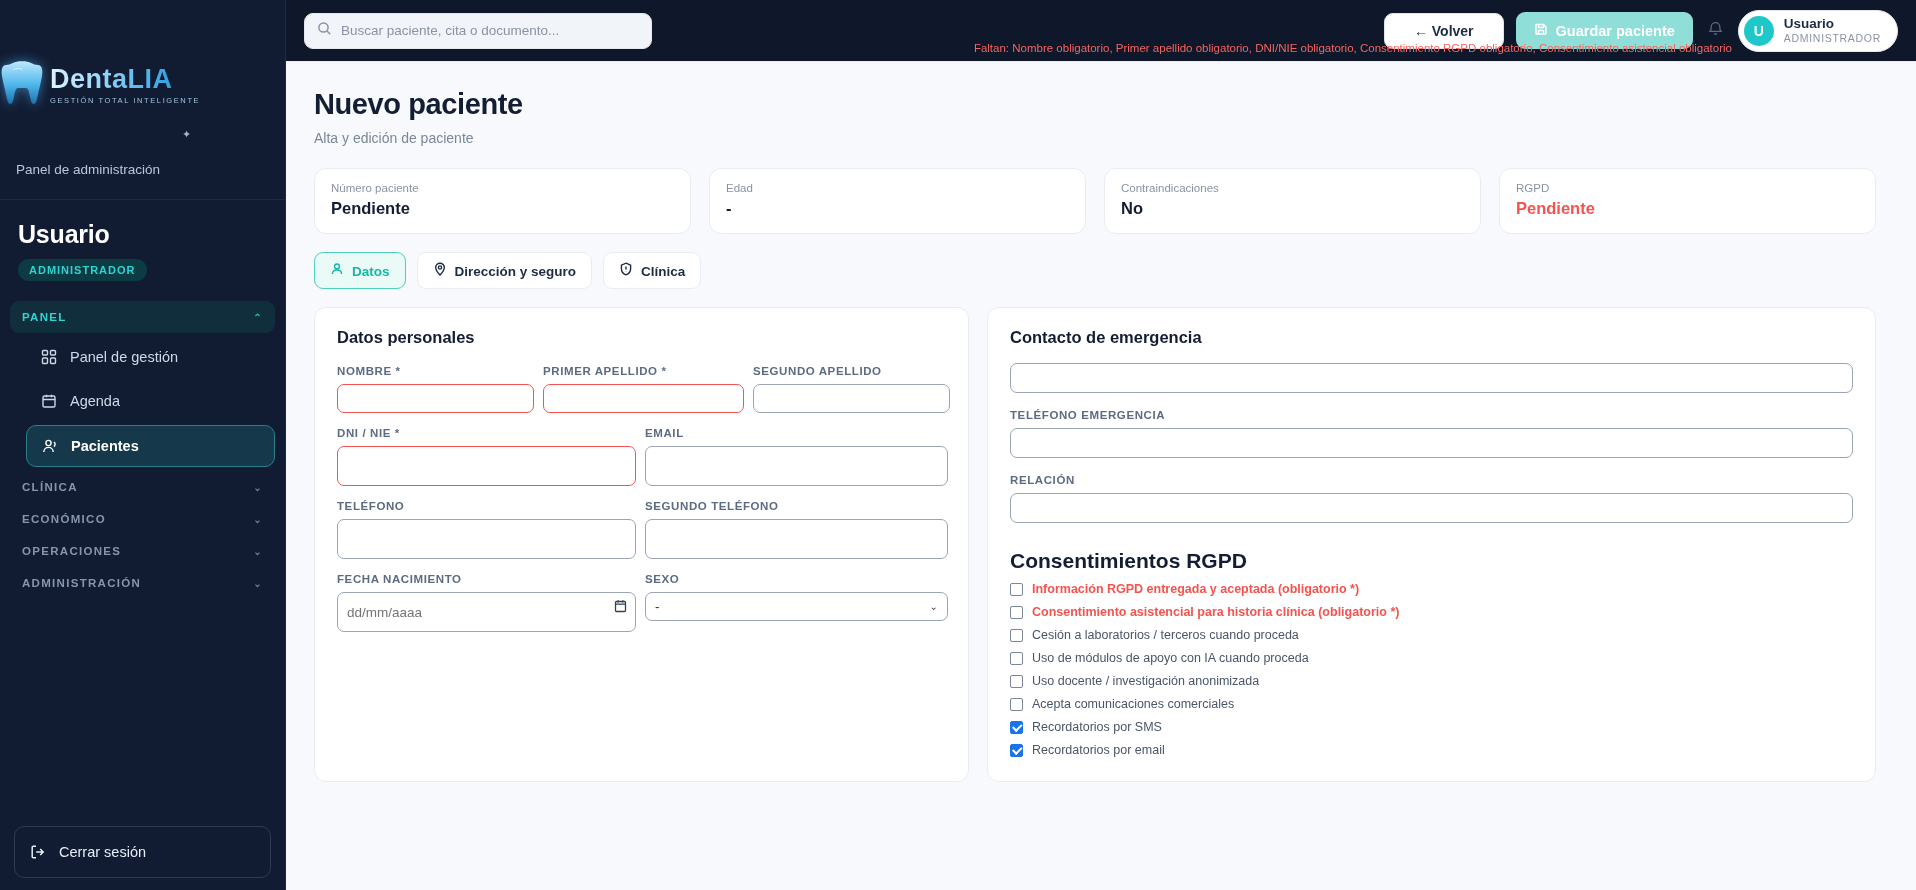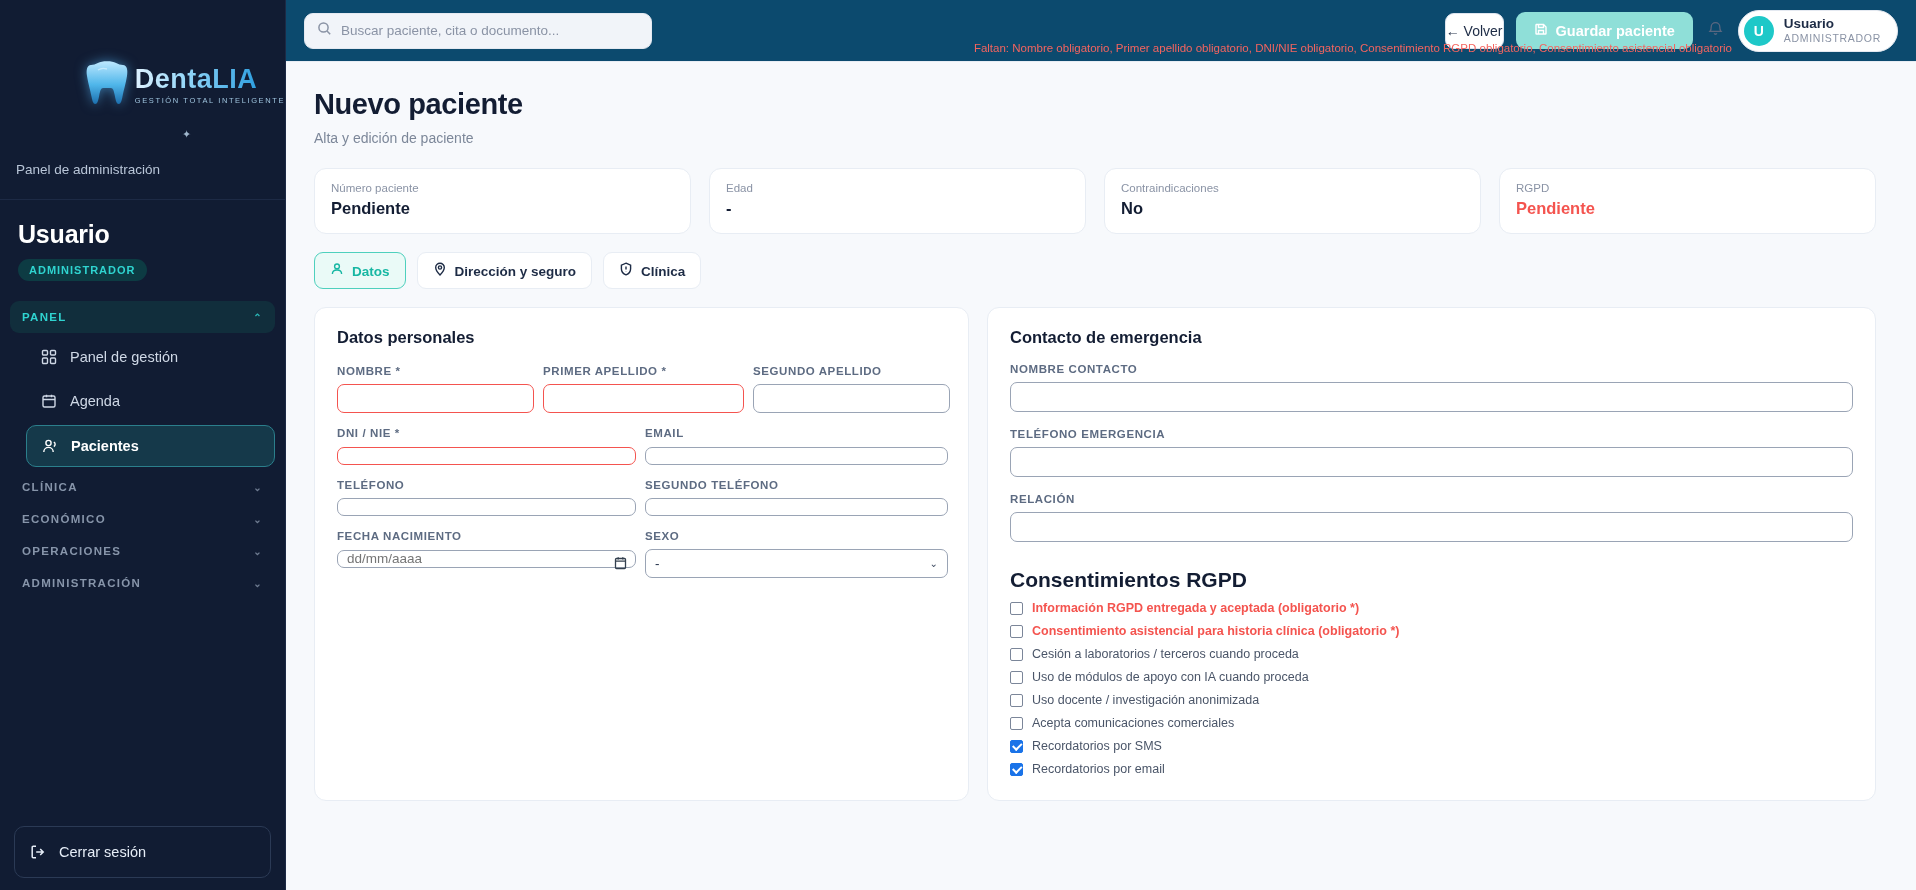--- a/index.html
+++ b/index.html
@@ -14,21 +14,21 @@
 
   
   .sidebar {
     width: 286px; height: 890px; flex: 0 0 286px;
     background: #111c33;
     border-right: 1px solid #1d2a45;
     display: flex; flex-direction: column;
     position: relative;
   }
   .logo-wrap {
-    height: 170px; display: flex; align-items: center; justify-content: flex-end;
+    height: 170px; display: flex; align-items: center; justify-content: flex-start;
     position: relative;
   }
   .logo { display: flex; align-items: center; gap: 6px; }
   .tooth { filter: drop-shadow(0 0 6px rgba(90,190,255,.55)); }
   .logo-text { display: flex; flex-direction: column; align-items: flex-start; line-height: 1; }
   .logo-main {
     font-size: 27px; font-weight: bold; letter-spacing: .5px;
     background: linear-gradient(90deg,#dff2ff 0%,#8fd4f7 45%,#2e9fe0 100%);
     -webkit-background-clip: text; background-clip: text; color: transparent;
   }
@@ -74,36 +74,36 @@
   .logout {
     display: flex; align-items: center; gap: 12px;
     border: 1px solid #2b3a55; border-radius: 10px;
     padding: 16px 14px; color: #e6edf7; font-size: 14.5px; font-weight: normal;
     cursor: pointer;
   }
 
   
   .main { flex: 1; height: 890px; display: flex; flex-direction: column; background: #f7f9fc; }
   .topbar {
-    height: 62px; background: #0c4a6e; border-bottom: 1px solid #e8edf4;
+    height: 62px; background: #0f172a; border-bottom: 1px solid #e8edf4;
     display: flex; align-items: center; padding: 0 18px; position: relative;
   }
   .search {
     width: 348px; height: 36px; background: #f1f4f9; border: 1px solid #e4e9f1;
     border-radius: 9px; display: flex; align-items: center; gap: 9px; padding: 0 12px;
   }
   .search input {
     border: none; background: transparent; outline: none; flex: 1;
     font-size: 13.5px; color: #4a5568; font-family: inherit;
   }
   .search input::placeholder { color: #8a93a5; }
   .top-right { margin-left: auto; display: flex; align-items: center; gap: 12px; }
   .btn-back {
     border: 1px solid #dde4ee; background: #fff; border-radius: 9px;
-    padding: 9px 0; font-size: 14px; font-weight: normal; color: #1d2b45; cursor: pointer;
+    padding: 9px 29px; font-size: 14px; font-weight: bold; color: #1d2b45; cursor: pointer;
     font-family: inherit;
   }
   .btn-save {
     border: none; border-radius: 9px; padding: 10px 18px;
     background: #8fdfd8; color: #ffffff; font-size: 14.5px; font-weight: bold;
     display: flex; align-items: center; gap: 8px; cursor: pointer; font-family: inherit;
   }
   .bell { color: #5a6780; cursor: pointer; padding: 0 2px; }
   .user-chip {
     display: flex; align-items: center; gap: 10px;
@@ -155,21 +155,21 @@
   .field-label {
     font-size: 11.5px; font-weight: bold; letter-spacing: .6px; color: #5d6b82;
     margin-bottom: 7px; display: block;
   }
   .inp {
     width: 100%; height: 29px; border: 1px solid #9aa4b5; border-radius: 7px;
     background: #fff; outline: none; font-family: inherit; font-size: 13.5px;
     color: #1d2b45; padding: 0 9px;
   }
   .inp.required { border-color: #f4544f; }
-  .inp.tall { height: 18px; }
+  .inp.tall { height: 40px; }
   .grid3 { display: grid; grid-template-columns: 197px 201px 197px; gap: 9px 9px; margin-top: 18px; }
   .grid2 { display: grid; grid-template-columns: 299px 303px; gap: 9px 9px; margin-top: 14px; }
   .date-wrap { position: relative; }
   .date-wrap .inp { padding-right: 28px; color: #3d4a60; }
   .cal-ico { position: absolute; right: 9px; top: 7px; color: #34404f; pointer-events: none; }
   .sel {
     width: 100%; height: 29px; border: 1px solid #9aa4b5; border-radius: 7px;
     background: #fff; font-family: inherit; font-size: 13.5px; color: #1d2b45;
     padding: 0 9px; outline: none; appearance: none;
   }
@@ -461,21 +461,20 @@
                 <span class="sel-arrow">⌄</span>
               </div>
             </div>
           </div>
         </section>
 
         <section class="panel right">
           <div class="panel-title">Contacto de emergencia</div>
 
           <div class="r-field">
-            <label class="field-label">NOMBRE CONTACTO</label>
             <input class="inp" type="text" style="">
           </div>
           <div class="r-field">
             <label class="field-label">TELÉFONO EMERGENCIA</label>
             <input class="inp" type="text" style="">
           </div>
           <div class="r-field">
             <label class="field-label">RELACIÓN</label>
             <input class="inp" type="text" style="">
           </div>

